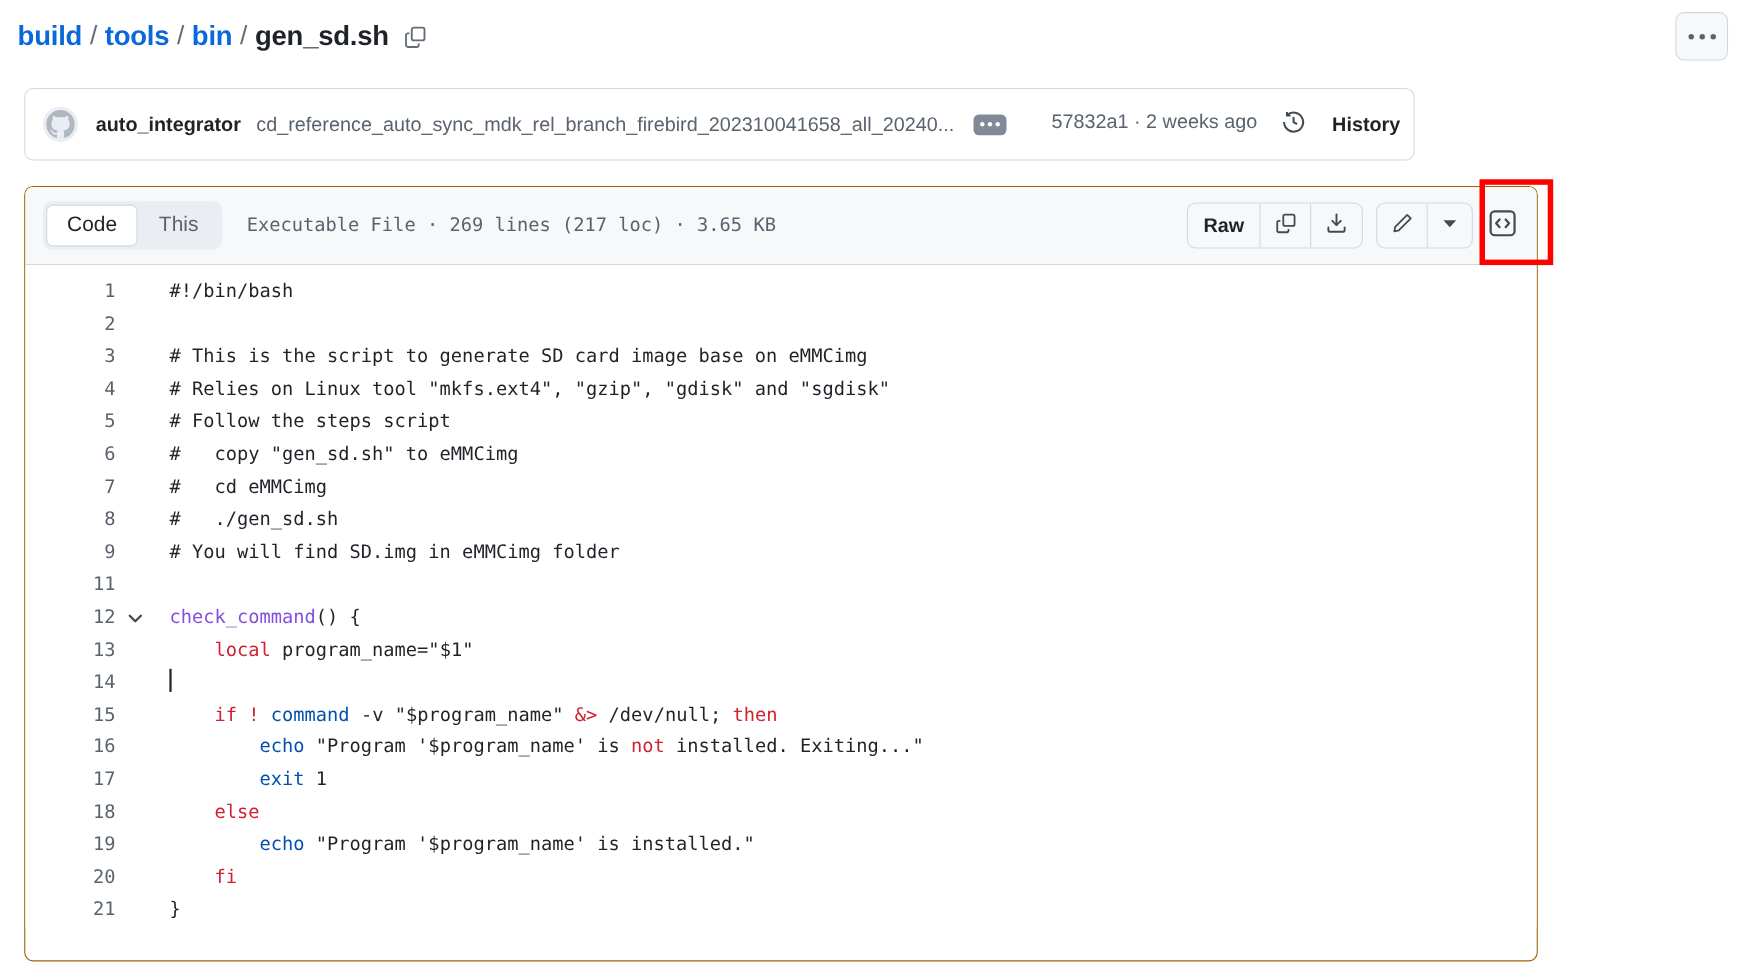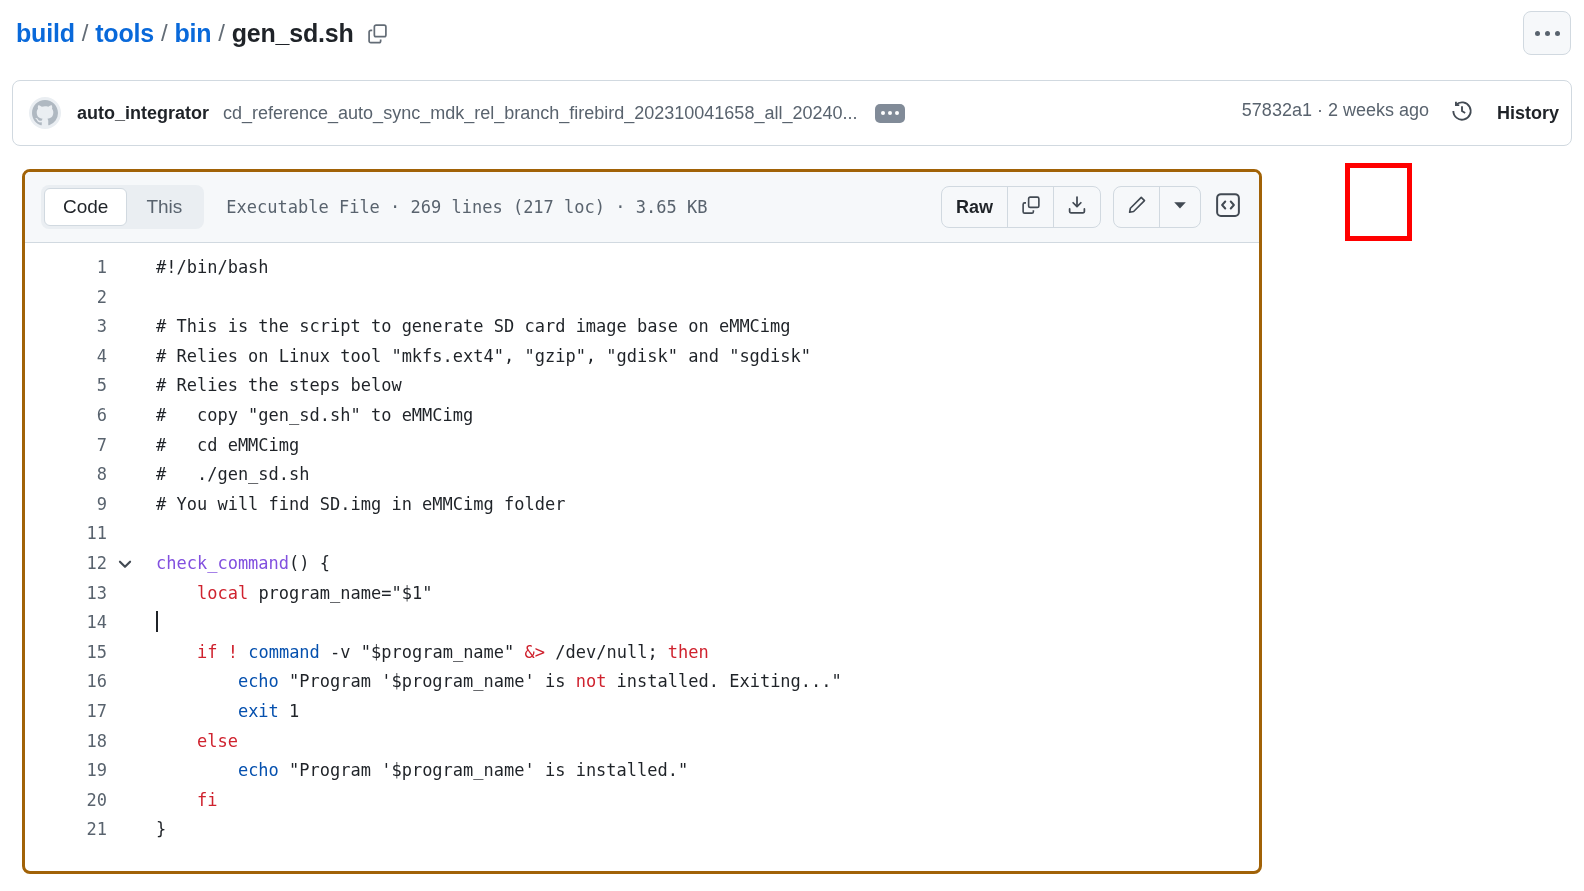--- a/index.html
+++ b/index.html
@@ -34,21 +34,21 @@
     position: absolute; right: 13px; top: 11px;
     width: 48px; height: 44px; border: 1px solid #d1d9e0; border-radius: 8px;
     background: #f6f8fa;
     display: flex; align-items: center; justify-content: center; gap: 5px;
     cursor: pointer;
   }
   .kebab-btn i { width: 5px; height: 5px; border-radius: 50%; background: #59636e; display: block; }
 
   
   .commit-box {
-    position: absolute; left: 12px; top: 80px; width: 1560px; height: 66px;
+    position: absolute; left: 22px; top: 80px; width: 1264px; height: 66px;
     border: 1px solid #d1d9e0; border-radius: 8px; background: #ffffff;
     display: flex; align-items: center;
   }
   .avatar {
     margin-left: 16px; width: 32px; height: 32px; border-radius: 50%;
     background: #eaeef2; display: flex; align-items: center; justify-content: center;
     color: #afb8c1; flex: none;
   }
   .commit-author {
     margin-left: 16px; font-size: 18px; font-weight: 700; color: #1f2328;
@@ -69,22 +69,22 @@
     margin-left: auto; margin-right: 12px; display: flex; align-items: flex-start; gap: 22px;
   }
   .commit-sha { font-size: 18px; color: #59636e; white-space: nowrap; }
   .history-btn {
     display: flex; align-items: center; gap: 24px;
     font-size: 18px; font-weight: 700; color: #1f2328; cursor: pointer;
   }
 
   
   .file-box {
-    position: absolute; left: 22px; top: 169px; width: 1240px; height: 705px;
-    border: 3px solid #a16207; border-radius: 8px; background: #ffffff; overflow: hidden;
+    position: absolute; left: 22px; top: 169px; width: 1376px; height: 705px;
+    border: 1px solid #a16207; border-radius: 8px; background: #ffffff; overflow: hidden;
   }
   .file-toolbar {
     height: 71px; background: #f6f8fa; border-bottom: 1px solid #d1d9e0;
     display: flex; align-items: center; padding: 0 16px;
   }
   .seg {
     display: flex; align-items: center; background: #eaeef2; border-radius: 8px;
     padding: 3px; height: 44px;
   }
   .seg-item {
@@ -255,21 +255,21 @@
         </div>
       </div>
     </div>
 
     <div class="code-area">
 
     <div class="code-line"><div class="ln">1</div><div class="fold"></div><div class="src">#!/bin/bash</div></div>
         <div class="code-line"><div class="ln">2</div><div class="fold"></div><div class="src"></div></div>
         <div class="code-line"><div class="ln">3</div><div class="fold"></div><div class="src"># This is the script to generate SD card image base on eMMCimg</div></div>
         <div class="code-line"><div class="ln">4</div><div class="fold"></div><div class="src"># Relies on Linux tool "mkfs.ext4", "gzip", "gdisk" and "sgdisk"</div></div>
-        <div class="code-line"><div class="ln">5</div><div class="fold"></div><div class="src"># Relies the steps below</div></div>
+        <div class="code-line"><div class="ln">5</div><div class="fold"></div><div class="src"># Follow the steps script</div></div>
         <div class="code-line"><div class="ln">6</div><div class="fold"></div><div class="src">#   copy "gen_sd.sh" to eMMCimg</div></div>
         <div class="code-line"><div class="ln">7</div><div class="fold"></div><div class="src">#   cd eMMCimg</div></div>
         <div class="code-line"><div class="ln">8</div><div class="fold"></div><div class="src">#   ./gen_sd.sh</div></div>
         <div class="code-line"><div class="ln">9</div><div class="fold"></div><div class="src"># You will find SD.img in eMMCimg folder</div></div>
         <div class="code-line"><div class="ln">11</div><div class="fold"></div><div class="src"></div></div>
         <div class="code-line"><div class="ln">12</div><div class="fold"><svg width="16" height="16" viewBox="0 0 12 12" fill="none" stroke="currentColor" stroke-width="1.6" stroke-linecap="round" stroke-linejoin="round">
               <path d="M2.2 4.3 6 8.1l3.8-3.8"></path>
             </svg></div><div class="src"><span class="tok-fn">check_command</span>() {</div></div>
         <div class="code-line"><div class="ln">13</div><div class="fold"></div><div class="src">    <span class="tok-kw">local</span> program_name="$1"</div></div>
         <div class="code-line"><div class="ln">14</div><div class="fold"></div><div class="src"><span class="caret"></span></div></div>

